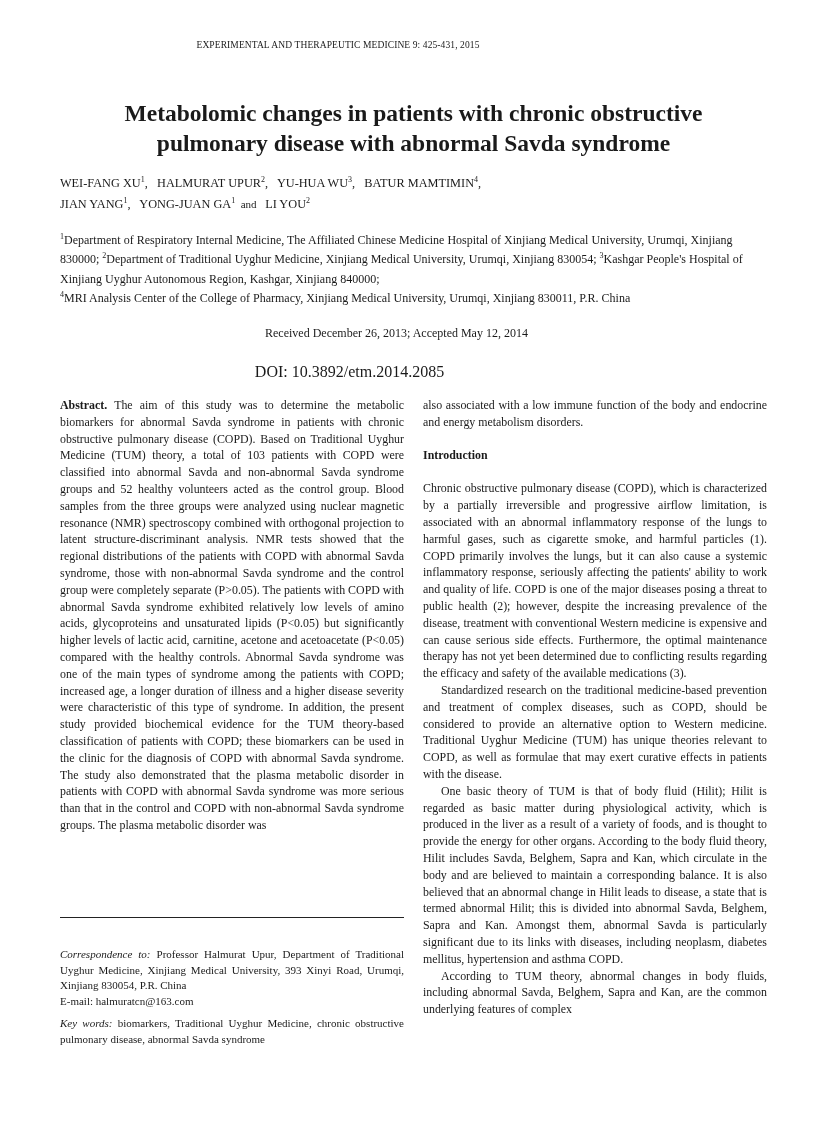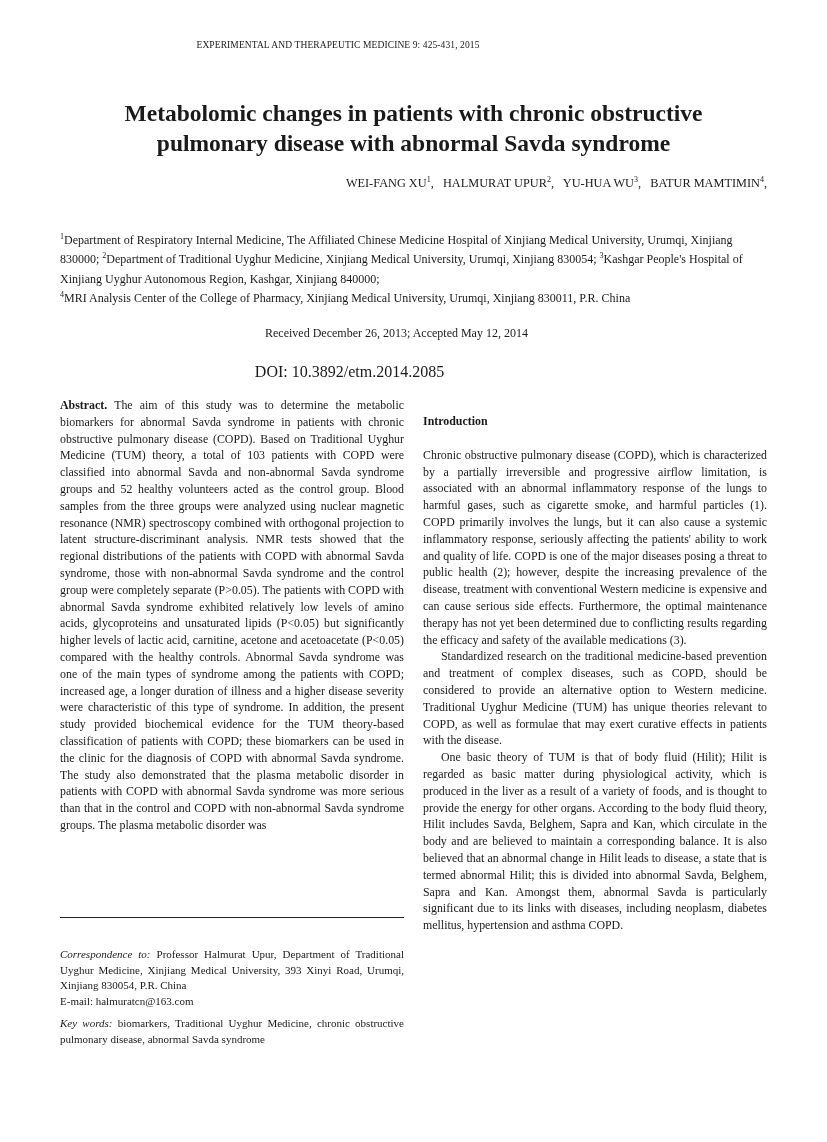--- a/index.html
+++ b/index.html
@@ -1,19 +1,19 @@
 <!DOCTYPE html>
 <html><head>
 <meta charset="utf-8">
 <style>
   html, body { margin: 0; padding: 0; background: #ffffff; }
   body { width: 827px; height: 1142px; position: relative; overflow: hidden; color: #1a1a1a; font-family: "Liberation Serif", "DejaVu Serif", serif; }
   .running-head { position: absolute; top: 40px; left: 0; width: 676px; text-align: center; font-size: 9.5px; letter-spacing: 0.1px; }
   .title { position: absolute; top: 98px; left: 60px; width: 707px; text-align: center; font-size: 23.5px; font-weight: bold; line-height: 30px; }
-  .authors { position: absolute; top: 173px; left: 60px; width: 707px; text-align: right; font-size: 12.3px; line-height: 21px; }
+  .authors { position: absolute; top: 173px; left: 60px; width: 707px; text-align: left; font-size: 12.3px; line-height: 21px; }
   .authors sup { font-size: 8px; vertical-align: 5px; line-height: 0; }
   .affil { position: absolute; top: 231px; left: 60px; width: 707px; text-align: left; font-size: 12px; line-height: 19.4px; }
   .affil sup { font-size: 8px; vertical-align: 5px; line-height: 0; }
   .received { position: absolute; top: 326px; left: 0; width: 793px; text-align: center; font-size: 12px; }
   .doi { position: absolute; top: 363px; left: 0; width: 699px; text-align: center; font-size: 16px; }
   .col { position: absolute; width: 344px; font-size: 11.9px; line-height: 16.8px; text-align: justify; }
   .col-left { top: 397px; left: 60px; }
   .col-right { top: 397px; left: 423px; }
   .col p { margin: 0; }
   .indent { text-indent: 18px; }
@@ -34,20 +34,25 @@
   <div>pulmonary disease with abnormal Savda syndrome</div>
 </div>
 
 <div class="authors">
   <div>
     <span>WEI-FANG XU</span><sup>1</sup><span style="white-space:pre">,  </span>
     <span>HALMURAT UPUR</span><sup>2</sup><span style="white-space:pre">,  </span>
     <span>YU-HUA WU</span><sup>3</sup><span style="white-space:pre">,  </span>
     <span>BATUR MAMTIMIN</span><sup>4</sup><span style="white-space:pre">,</span>
   </div>
+  <div>
+    <span>JIAN YANG</span><sup>1</sup><span style="white-space:pre">,  </span>
+    <span>YONG-JUAN GA</span><sup>1</sup><span style="white-space:pre;font-size:11px">  and  </span>
+    <span>LI YOU</span><sup>2</sup>
+  </div>
 </div>
 
 <div class="affil">
   <sup>1</sup><span>Department of Respiratory Internal Medicine, The Affiliated Chinese Medicine Hospital of Xinjiang Medical University, Urumqi, Xinjiang 830000; </span><sup>2</sup><span>Department of Traditional Uyghur Medicine, Xinjiang Medical University, Urumqi, Xinjiang 830054; </span><sup>3</sup><span>Kashgar People's Hospital of Xinjiang Uyghur Autonomous Region, Kashgar, Xinjiang 840000;</span><br><sup>4</sup><span>MRI Analysis Center of the College of Pharmacy, Xinjiang Medical University, Urumqi, Xinjiang 830011, P.R. China</span>
 </div>
 
 <div class="received">Received December 26, 2013;  Accepted May 12, 2014</div>
 <div class="doi">DOI: 10.3892/etm.2014.2085</div>
 
 <div class="col col-left">
@@ -59,17 +64,19 @@
 <div class="corr">
   <span class="ital">Correspondence to:</span><span> Professor Halmurat Upur, Department of Traditional Uyghur Medicine, Xinjiang Medical University, 393 Xinyi Road, Urumqi, Xinjiang 830054, P.R. China</span><br>
   <span>E-mail: halmuratcn@163.com</span>
 </div>
 
 <div class="kw">
   <span class="ital">Key words:</span><span> biomarkers, Traditional Uyghur Medicine, chronic obstructive pulmonary disease, abnormal Savda syndrome</span>
 </div>
 
 <div class="col col-right">
+  <p>also associated with a low immune function of the body and endocrine and energy metabolism disorders.</p>
   <p class="section-heading">Introduction</p>
   <p>Chronic obstructive pulmonary disease (COPD), which is characterized by a partially irreversible and progressive airflow limitation, is associated with an abnormal inflammatory response of the lungs to harmful gases, such as cigarette smoke, and harmful particles (1). COPD primarily involves the lungs, but it can also cause a systemic inflammatory response, seriously affecting the patients' ability to work and quality of life. COPD is one of the major diseases posing a threat to public health (2); however, despite the increasing prevalence of the disease, treatment with conventional Western medicine is expensive and can cause serious side effects. Furthermore, the optimal maintenance therapy has not yet been determined due to conflicting results regarding the efficacy and safety of the available medications (3).</p>
   <p class="indent">Standardized research on the traditional medicine-based prevention and treatment of complex diseases, such as COPD, should be considered to provide an alternative option to Western medicine. Traditional Uyghur Medicine (TUM) has unique theories relevant to COPD, as well as formulae that may exert curative effects in patients with the disease.</p>
   <p class="indent">One basic theory of TUM is that of body fluid (Hilit); Hilit is regarded as basic matter during physiological activity, which is produced in the liver as a result of a variety of foods, and is thought to provide the energy for other organs. According to the body fluid theory, Hilit includes Savda, Belghem, Sapra and Kan, which circulate in the body and are believed to maintain a corresponding balance. It is also believed that an abnormal change in Hilit leads to disease, a state that is termed abnormal Hilit; this is divided into abnormal Savda, Belghem, Sapra and Kan. Amongst them, abnormal Savda is particularly significant due to its links with diseases, including neoplasm, diabetes mellitus, hypertension and asthma COPD.</p>
+  <p class="indent">According to TUM theory, abnormal changes in body fluids, including abnormal Savda, Belghem, Sapra and Kan, are the common underlying features of complex</p>
 </div>
 
 </body></html>

